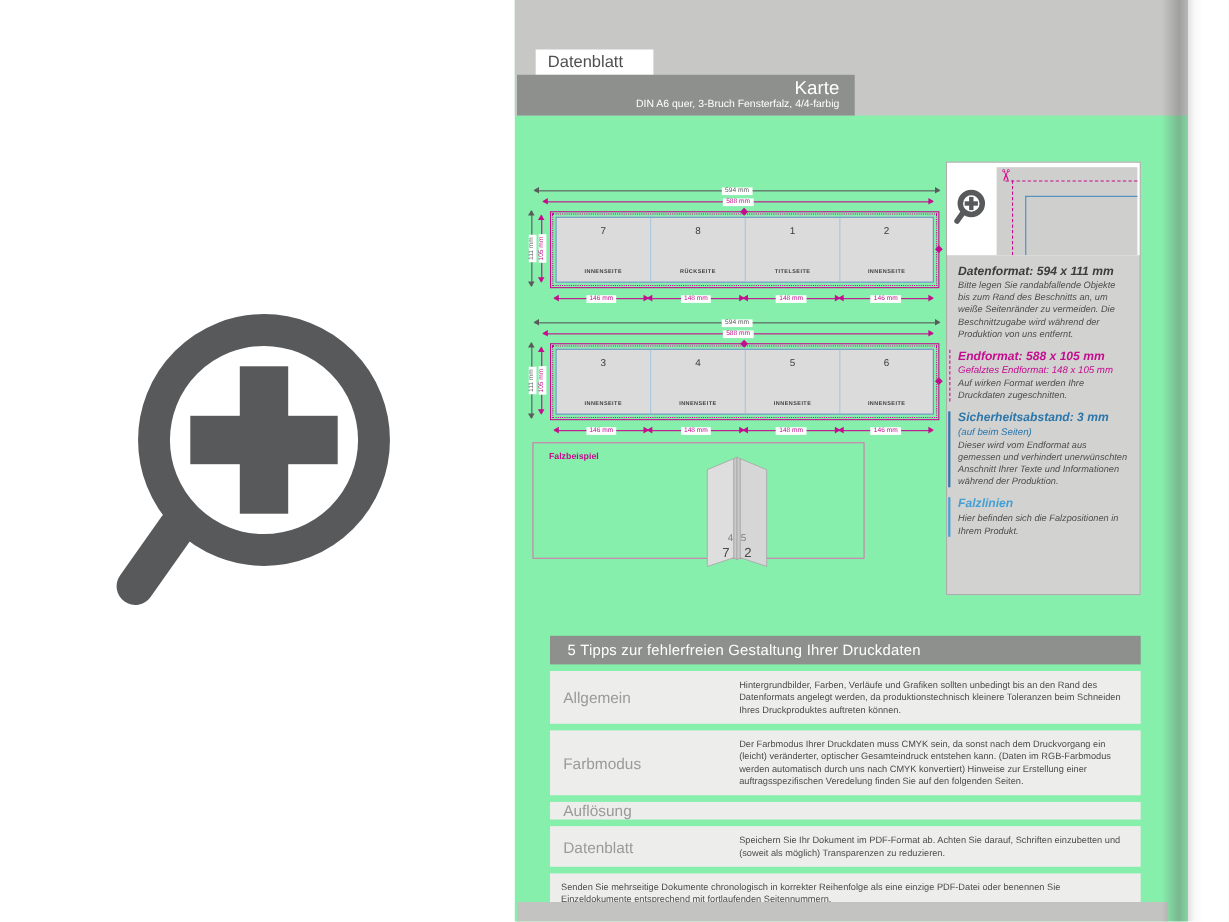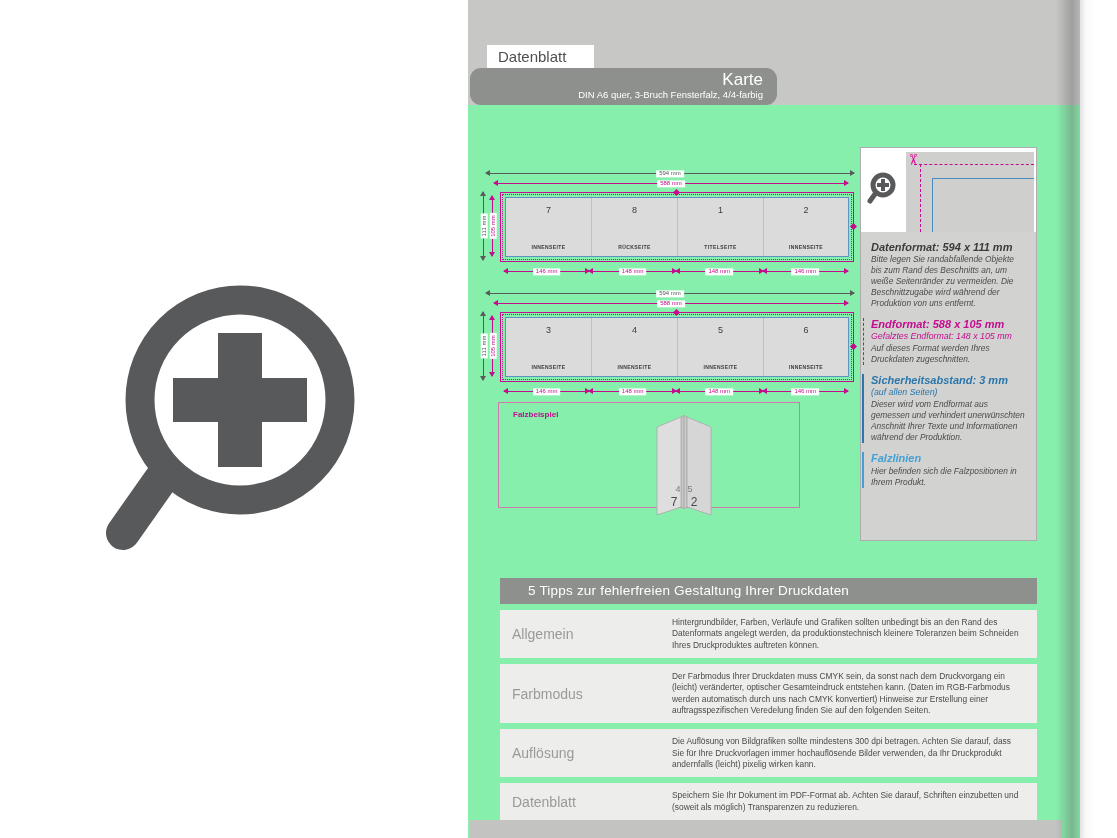--- a/index.html
+++ b/index.html
@@ -8,21 +8,21 @@
 
   
   .big-zoom{position:absolute;left:85px;top:265px;width:285px;height:295px;cursor:pointer;}
 
   
   .page{position:absolute;left:468px;top:0;width:612px;height:838px;background:#86efac;}
   .header-bg{position:absolute;left:0;top:0;width:100%;height:105px;background:#c7c7c6;}
   .tab{position:absolute;left:19px;top:45px;width:107px;height:23px;background:#fff;
        color:#4f4f4f;font-size:15px;line-height:23px;padding-left:11px;box-sizing:border-box;}
   .titlebar{position:absolute;left:2px;top:68px;width:307px;height:37px;background:#8e908e;
-       color:#fff;text-align:right;box-sizing:border-box;padding:3px 14px 0 0;border-radius:11px;}
+       color:#fff;text-align:right;box-sizing:border-box;padding:3px 14px 0 0;}
   .titlebar .t1{font-size:17px;line-height:18px;display:block;}
   .titlebar .t2{font-size:9.5px;line-height:12px;display:block;}
 
   
   .sheet{position:absolute;left:10px;width:380px;height:118px;}
   .dim{position:absolute;height:0;border-top:1px solid currentColor;}
   .dim::before{content:"";position:absolute;left:-1px;top:-4px;border-top:3px solid transparent;
        border-bottom:3px solid transparent;border-right:5px solid currentColor;}
   .dim::after{content:"";position:absolute;right:-1px;top:-4px;border-top:3px solid transparent;
        border-bottom:3px solid transparent;border-left:5px solid currentColor;}
@@ -44,21 +44,21 @@
   .panel:first-child{border-left:none;}
   .panel .num{display:block;text-align:center;margin-top:7px;font-size:9px;color:#3b3b3b;}
   .panel .side{position:absolute;bottom:6px;left:0;right:0;text-align:center;font-size:5px;
        font-weight:bold;letter-spacing:0.4px;color:#3b3b3b;}
   .dm{position:absolute;width:5px;height:5px;background:#c40d8e;transform:rotate(45deg);}
   .botdims{position:absolute;left:26px;top:99px;width:344px;display:flex;color:#c40d8e;}
   .seg{position:relative;height:9px;}
   .seg .dim{left:0;right:0;top:4px;}
 
   
-  .foldbox{position:absolute;left:30px;top:402px;width:302px;height:106px;border:1px solid #d178ae;
+  .foldbox{position:absolute;left:16px;top:402px;width:302px;height:106px;border:1px solid #d178ae;
        box-sizing:border-box;}
   .foldbox .cap{position:absolute;left:14px;top:7px;font-size:8px;font-weight:bold;color:#c40d8e;}
   .foldbox svg{position:absolute;left:145px;top:10px;}
 
   
   .sidebar{position:absolute;left:392px;top:147px;width:177px;height:394px;background:#d2d2d1;
        border:1px solid #adadad;box-sizing:border-box;}
   .mini{position:relative;height:84px;background:#fff;overflow:hidden;}
   .mini .sheet-gray{position:absolute;left:45px;top:4px;right:2px;bottom:0;background:#cfcfce;}
   .mini .mh{position:absolute;left:53px;right:2px;top:16px;border-top:1px dashed #c40d8e;}
@@ -74,21 +74,21 @@
   .sb-sub{font-size:8.8px;line-height:1.25;margin:0;}
   .sb-sec{margin-bottom:9px;font-style:italic;}
   .sec-end{border-left:1px dashed #c40d8e;margin-left:-8px;padding-left:7px;}
   .sec-safe{border-left:2px solid #2b76ab;margin-left:-9px;padding-left:7px;}
   .sec-fold{border-left:2px solid #44a0d4;margin-left:-9px;padding-left:7px;}
   .h-dark{color:#3c3c3c;} .h-mag{color:#c40d8e;} .h-blue{color:#2b76ab;} .h-lblue{color:#44a0d4;}
 
   
   .tips{position:absolute;left:32px;top:578px;width:537px;}
   .tips-title{height:26px;background:#8e908e;color:#fff;font-size:13.5px;line-height:26px;
-       padding-left:28px;letter-spacing:0.2px;}
+       padding-left:16px;letter-spacing:0.2px;}
   .tip-row{display:flex;background:#ededec;margin-top:6px;align-items:center;}
   .tip-label{flex:0 0 150px;font-size:14px;color:#9a9a9a;padding-left:12px;}
   .tip-text{flex:1;font-size:8.4px;color:#4a4a4a;line-height:1.35;padding:7px 12px 7px 10px;}
 
   .footer-bar{position:absolute;left:2px;bottom:0;width:592px;height:18px;background:#c3c3c2;}
 
   
   .edge-shadow{position:absolute;left:1056px;top:0;width:38px;height:838px;pointer-events:none;
        background:linear-gradient(to right, rgba(120,120,120,0) 0%, rgba(105,105,105,0.42) 42%,
        rgba(120,120,120,0.28) 58%, rgba(190,190,190,0.10) 78%, rgba(255,255,255,0) 100%);}
@@ -269,25 +269,25 @@
         </svg>
       </div>
       <div class="sb-text">
         <div class="sb-sec">
           <h4 class="sb-h h-dark">Datenformat: 594 x 111 mm</h4>
           <p>Bitte legen Sie randabfallende Objekte bis zum Rand des Beschnitts an, um weiße Seitenränder zu vermeiden. Die Beschnittzugabe wird während der Produktion von uns entfernt.</p>
         </div>
         <div class="sb-sec sec-end">
           <h4 class="sb-h h-mag">Endformat: 588 x 105 mm</h4>
           <div class="sb-sub h-mag">Gefalztes Endformat: 148 x 105 mm</div>
-          <p style="margin-top:1px;">Auf dieses Format werden Ihres Druckdaten zugeschnitten.</p>
+          <p style="margin-top:1px;">Auf wirken Format werden Ihre Druckdaten zugeschnitten.</p>
         </div>
         <div class="sb-sec sec-safe">
           <h4 class="sb-h h-blue">Sicherheitsabstand: 3 mm</h4>
-          <div class="sb-sub h-blue">(auf allen Seiten)</div>
+          <div class="sb-sub h-blue">(auf beim Seiten)</div>
           <p style="margin-top:1px;">Dieser wird vom Endformat aus gemessen und verhindert unerwünschten Anschnitt Ihrer Texte und Informationen während der Produktion.</p>
         </div>
         <div class="sb-sec sec-fold">
           <h4 class="sb-h h-lblue">Falzlinien</h4>
           <p style="margin-top:1px;">Hier befinden sich die Falzpositionen in Ihrem Produkt.</p>
         </div>
       </div>
     </div>
 
     <div class="tips">
@@ -295,21 +295,20 @@
       <div class="tip-row">
         <div class="tip-label">Allgemein</div>
         <div class="tip-text">Hintergrundbilder, Farben, Verläufe und Grafiken sollten unbedingt bis an den Rand des Datenformats angelegt werden, da produktionstechnisch kleinere Toleranzen beim Schneiden Ihres Druckproduktes auftreten können.</div>
       </div>
       <div class="tip-row">
         <div class="tip-label">Farbmodus</div>
         <div class="tip-text">Der Farbmodus Ihrer Druckdaten muss CMYK sein, da sonst nach dem Druckvorgang ein (leicht) veränderter, optischer Gesamteindruck entstehen kann. (Daten im RGB-Farbmodus werden automatisch durch uns nach CMYK konvertiert) Hinweise zur Erstellung einer auftragsspezifischen Veredelung finden Sie auf den folgenden Seiten.</div>
       </div>
       <div class="tip-row">
         <div class="tip-label">Auflösung</div>
-        <div class="tip-text">Die Auflösung von Bildgrafiken sollte mindestens 300 dpi betragen. Achten Sie darauf, dass Sie für Ihre Druckvorlagen immer hochauflösende Bilder verwenden, da Ihr Druckprodukt andernfalls (leicht) pixelig wirken kann.</div>
       </div>
       <div class="tip-row">
         <div class="tip-label">Datenblatt</div>
         <div class="tip-text">Speichern Sie Ihr Dokument im PDF-Format ab. Achten Sie darauf, Schriften einzubetten und (soweit als möglich) Transparenzen zu reduzieren.</div>
       </div>
       <div class="tip-row">
 
         <div class="tip-text">Senden Sie mehrseitige Dokumente chronologisch in korrekter Reihenfolge als eine einzige PDF-Datei oder benennen Sie Einzeldokumente entsprechend mit fortlaufenden Seitennummern.</div>
       </div>
     </div>

